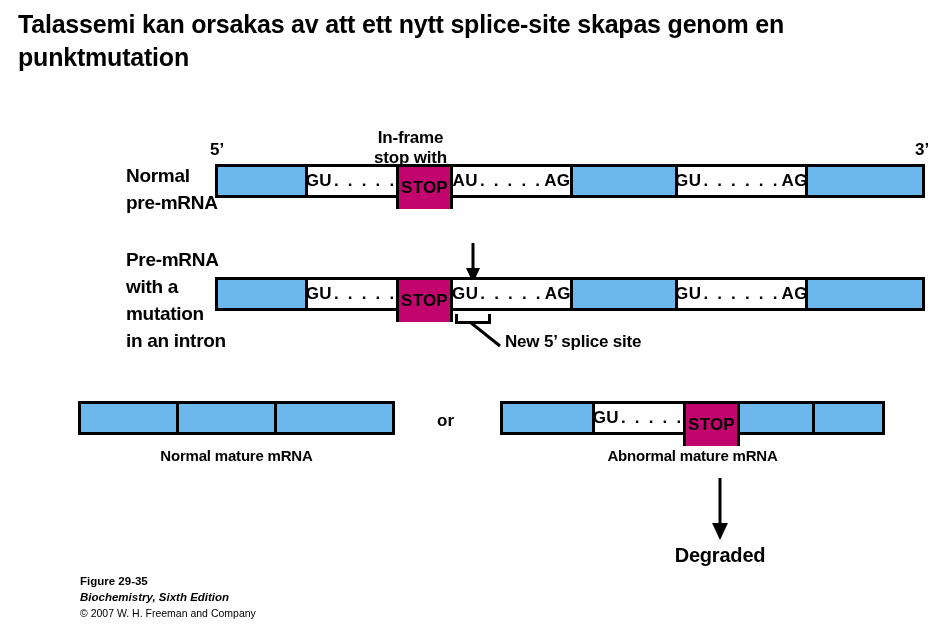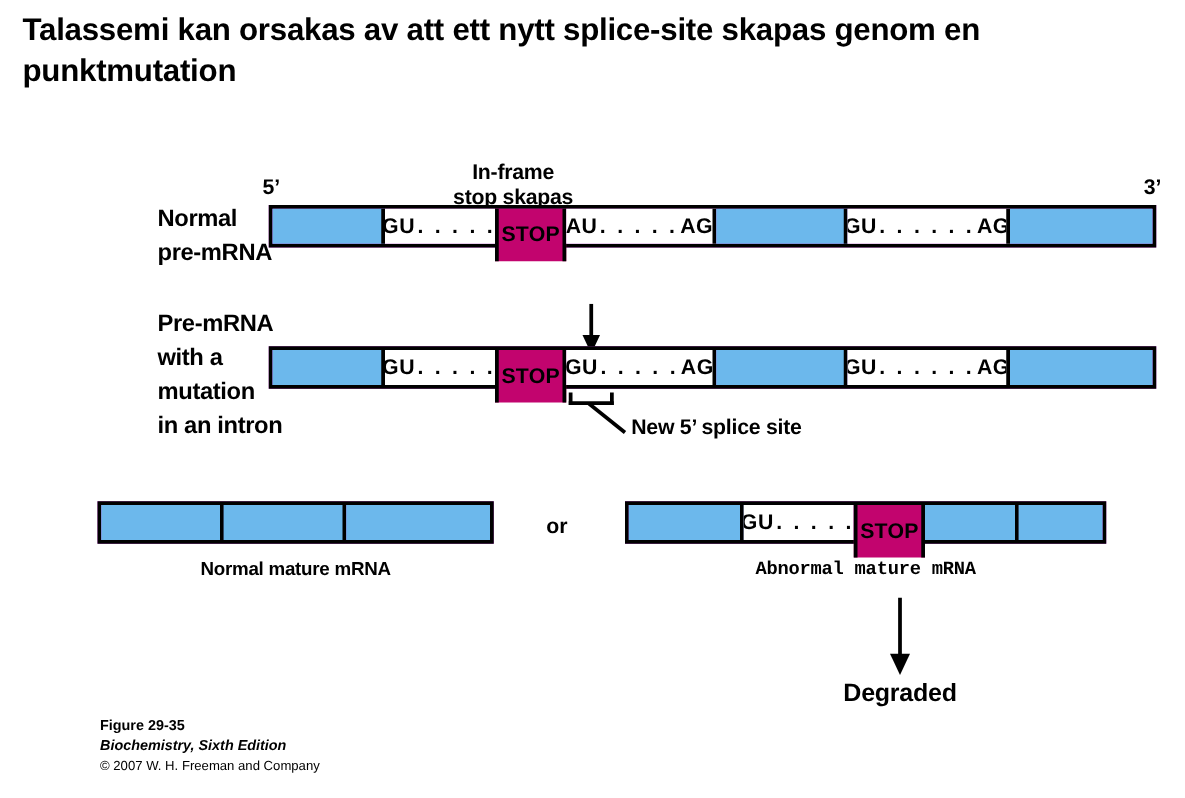--- a/index.html
+++ b/index.html
@@ -59,21 +59,21 @@
     line-height: 1.2;
   }
 
   
   .bar {
     position: absolute;
     display: flex;
     height: 34px;
     border: 3px solid #000000;
     box-sizing: border-box;
-    background: #d946ef;
+    background: #1d4ed8;
   }
   .seg {
     height: 100%;
     box-sizing: border-box;
     display: flex;
     align-items: center;
     justify-content: center;
     font-size: 17px;
     font-weight: bold;
     letter-spacing: 0.4px;
@@ -145,21 +145,21 @@
   <div>Normal</div>
   <div>pre-mRNA</div>
 </div>
 
 <div class="abs tiny-label" style="left:210px; top:140px;">5’</div>
 
 <div class="abs tiny-label" style="left:915px; top:140px;">3’</div>
 
 <div class="abs annot" style="left:348px; top:112px; width:125px;margin-top:16px;">
   <div>In-frame</div>
-  <div>stop skapas</div>
+  <div>stop with</div>
 </div>
 
 <div class="bar" id="bar-row1" style="left:215px; top:164px; width:710px;">
   <div class="seg exon divider-right" style="width:90px;"></div>
   <div class="seg intron" style="width:88px;">
     <span>GU</span>
     <span class="dots">. . . . .</span>
   </div>
   <div class="seg stop" style="width:57px;">
     <span class="stop-inner">STOP</span>
@@ -233,21 +233,21 @@
   <div class="seg intron" style="width:88px;">
     <span>GU</span>
     <span class="dots">. . . . .</span>
   </div>
   <div class="seg stop" style="width:57px;">
     <span class="stop-inner">STOP</span>
   </div>
   <div class="seg exon divider-right" style="width:75px;"></div>
   <div class="seg exon" style="flex:1 1 auto;"></div>
 </div>
-<div class="abs caption-text" style="left:500px; top:447px; width:385px;font-family:Liberation Mono, monospace;">Abnormal mature mRNA</div>
+<div class="abs caption-text" style="left:500px; top:447px; width:385px;">Abnormal mature mRNA</div>
 
 <svg class="v-arrow" style="left:705px; top:478px;" width="30" height="62" viewBox="0 0 30 62">
   <line x1="15" y1="0" x2="15" y2="52" stroke="#000" stroke-width="3"></line>
   <polygon points="15,62 7,45 23,45" fill="#000"></polygon>
 </svg>
 <div class="abs annot" style="left:630px; top:543px; width:180px; font-size:20px;">Degraded</div>
 
 <div id="figure-credit" class="abs">
   <div class="fc-line1">Figure 29-35</div>
   <div class="fc-line2">Biochemistry, Sixth Edition</div>

